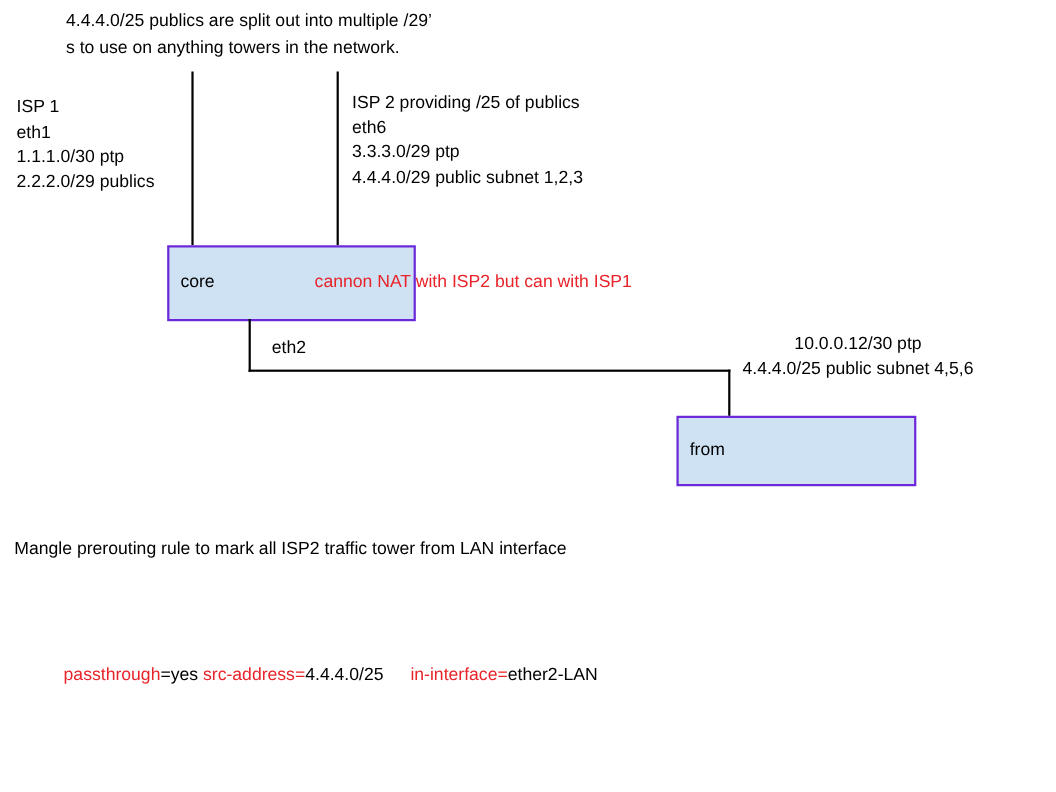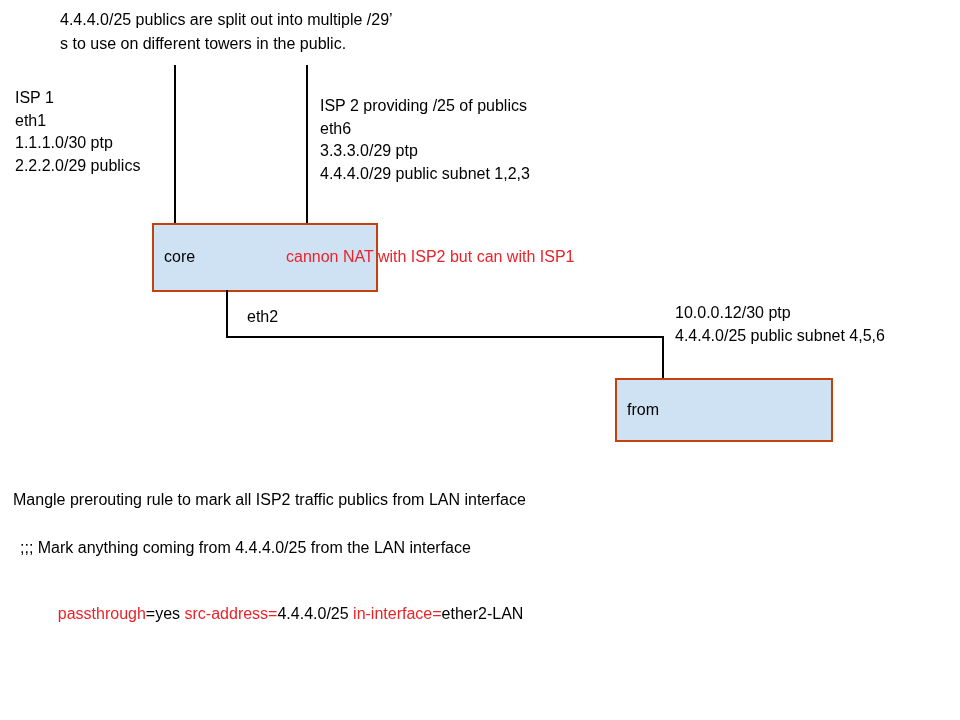--- a/index.html
+++ b/index.html
@@ -14,21 +14,21 @@
     font-size: 16px;
     line-height: 1.4;
   }
   .abs { position: absolute; }
   .txt { white-space: nowrap; color: #000; }
   .textblock div { white-space: nowrap; }
   .line { position: absolute; background: #000; }
   .node-box {
     position: absolute;
     background: #cfe2f3;
-    border: 2px solid #c2410c;
+    border: 2px solid #6d28d9;
     display: flex;
     align-items: center;
     padding-left: 10px;
   }
   .annotation-red {
     position: absolute;
     white-space: nowrap;
     z-index: 5;
     margin-left: 16px;
   }
@@ -37,63 +37,62 @@
   .isp-block { position: absolute; line-height: 22.5px; }
   .link-block { position: absolute; line-height: 23px; }
 </style>
 </head>
 <body>
 
 <div id="canvas">
 
   <div class="header-block textblock" style="left:60px; top:8px;">
     <div>4.4.4.0/25 publics are split out into multiple /29’</div>
-    <div>s to use on different towers in the public.</div>
+    <div>s to use on anything towers in the network.</div>
   </div>
 
   <div class="line" style="left:174px; top:65px; width:2px; height:158px;"></div>
   <div class="line" style="left:306px; top:65px; width:2px; height:158px;"></div>
 
   <div class="isp-block textblock" style="left:15px; top:87px;">
     <div>ISP 1</div>
     <div>eth1</div>
     <div>1.1.1.0/30 ptp</div>
     <div>2.2.2.0/29 publics</div>
   </div>
 
-  <div class="isp-block textblock" style="left:320px; top:95px;">
+  <div class="isp-block textblock" style="left:320px; top:83px;">
     <div>ISP 2 providing /25 of publics</div>
     <div>eth6</div>
     <div>3.3.3.0/29 ptp</div>
     <div>4.4.4.0/29 public subnet 1,2,3</div>
   </div>
 
   <div class="node-box" style="left:152px; top:223px; width:226px; height:69px;">
     <span class="txt">core</span>
   </div>
 
   <div class="annotation-red" style="left:270px; top:246px; color:#e8232a;">cannon NAT with ISP2 but can with ISP1</div>
 
   <div class="abs txt" style="left:247px; top:306px;">eth2</div>
 
   <div class="line" style="left:226px; top:290px; width:2px; height:48px;"></div>
   <div class="line" style="left:226px; top:336px; width:438px; height:2px;"></div>
   <div class="line" style="left:662px; top:336px; width:2px; height:44px;"></div>
 
-  <div class="link-block textblock" style="left:675px; top:301px;">
+  <div class="link-block textblock" style="left:675px; top:301px;text-align:center;">
     <div>10.0.0.12/30 ptp</div>
     <div>4.4.4.0/25 public subnet 4,5,6</div>
   </div>
 
   <div class="node-box" style="left:615px; top:378px; width:218px; height:64px;">
     <span class="txt">from</span>
   </div>
 
-  <div class="abs txt" style="left:13px; top:489px;">Mangle prerouting rule to mark all ISP2 traffic publics from LAN interface</div>
+  <div class="abs txt" style="left:13px; top:489px;">Mangle prerouting rule to mark all ISP2 traffic tower from LAN interface</div>
 
-  <div class="abs txt" style="left:20px; top:537px;">;;; Mark anything coming from 4.4.4.0/25 from the LAN interface</div>
 
 
   <div class="rule-line" style="left:40px; top:581px;">
-    <span style="color: rgb(232, 35, 42);">passthrough</span><span style="color: rgb(0, 0, 0);">=yes </span><span style="color: rgb(232, 35, 42);">src-address=</span><span style="color: rgb(0, 0, 0);">4.4.4.0/25 </span><span style="color: rgb(232, 35, 42);">in-interface=</span><span style="color: rgb(0, 0, 0);">ether2-LAN</span>
+    <span style="color: rgb(232, 35, 42);">passthrough</span><span style="color: rgb(0, 0, 0);">=yes </span><span style="color: rgb(232, 35, 42);">src-address=</span><span style="color: rgb(0, 0, 0);">4.4.4.0/25 </span><span style="color: rgb(232, 35, 42); margin-left: 20px;">in-interface=</span><span style="color: rgb(0, 0, 0);">ether2-LAN</span>
   </div>
 
 </div>
 
 </body></html>

